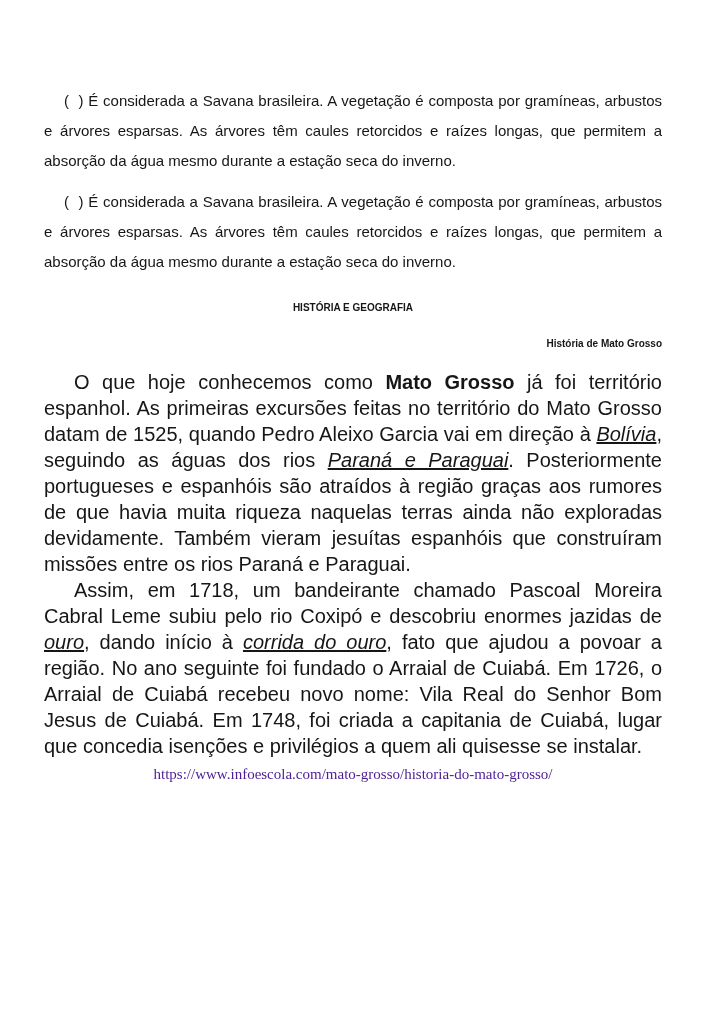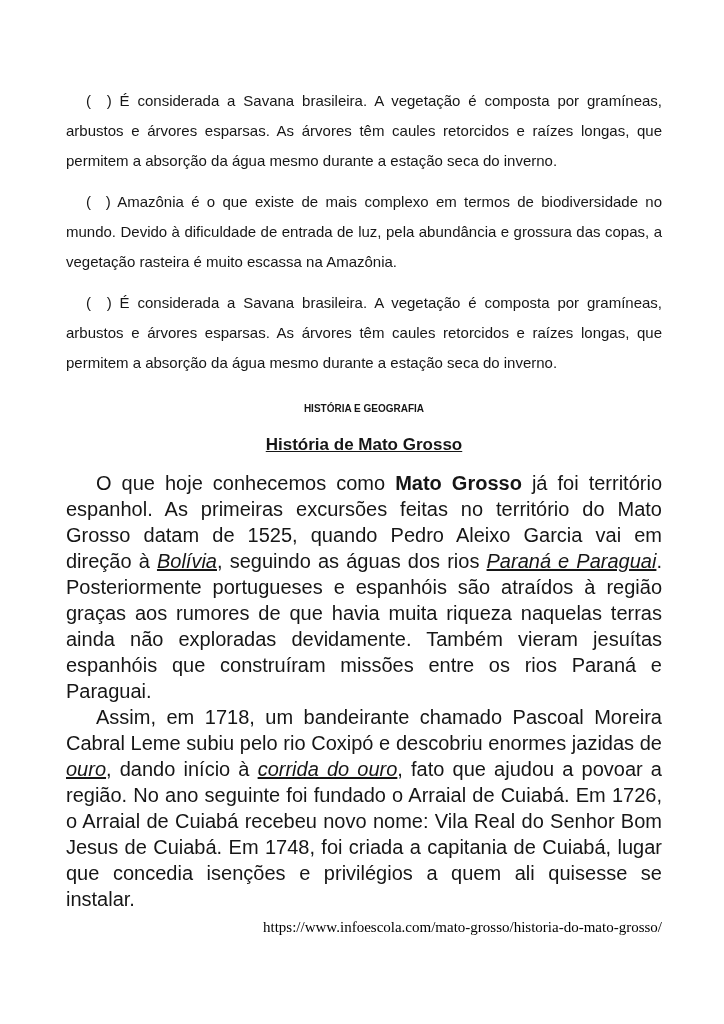--- a/index.html
+++ b/index.html
@@ -11,21 +11,21 @@
     width: 724px;
     height: 1024px;
     font-family: "Liberation Sans", sans-serif;
     color: #161616;
     overflow: hidden;
   }
   .page {
     box-sizing: border-box;
     width: 724px;
     height: 863px;
-    padding: 86px 62px 40px 66px;
+    padding: 86px 62px 40px 44px;
     background: #ffffff;
   }
   .para {
     margin: 0 0 11px 0;
     font-size: 15px;
     line-height: 30px;
     text-align: justify;
   }
   .indent-sm { text-indent: 20px; }
   .indent-lg { text-indent: 30px; }
@@ -38,55 +38,53 @@
   .heading-c b { font-weight: bold; }
   .center-heading {
     margin: 16px 0 0 0;
     font-size: 10px;
     line-height: 30px;
     font-weight: bold;
     text-align: center;
   }
   .center-subheading {
     margin: 6px 0 10px 0;
-    font-size: 17px;
+    font-size: 10px;
     line-height: 30px;
     font-weight: bold;
-    text-align: center;
-    text-decoration: underline;
+    text-align: right;
   }
   .hist {
     margin: 0;
     font-size: 20px;
     line-height: 26px;
     text-align: justify;
   }
   .iu {
     font-style: italic;
     text-decoration: underline;
   }
   .source {
     margin: 4px 0 0 0;
     font-family: "Liberation Serif", serif;
     font-size: 15px;
     line-height: 22px;
-    text-align: right;
-    color: #000000;
+    text-align: center;
+    color: #4c1d95;
   }
 </style>
 </head>
 <body>
 
 <div class="page">
 
   <p class="para indent-sm"><span>(&nbsp;&nbsp;)</span><span> É considerada a Savana brasileira. A vegetação é composta por gramíneas, arbustos e árvores esparsas. As árvores têm caules retorcidos e raízes longas, que permitem a absorção da água mesmo durante a estação seca do inverno.</span></p>
 
 
 
-  <p class="para indent-sm"><span>(&nbsp;&nbsp;)</span><span> Amazônia é o que existe de mais complexo em termos de biodiversidade no mundo. Devido à dificuldade de entrada de luz, pela abundância e grossura das copas, a vegetação rasteira é muito escassa na Amazônia.</span></p>
 
   <p class="para indent-sm"><span>(&nbsp;&nbsp;)</span><span> É considerada a Savana brasileira. A vegetação é composta por gramíneas, arbustos e árvores esparsas. As árvores têm caules retorcidos e raízes longas, que permitem a absorção da água mesmo durante a estação seca do inverno.</span></p>
 
   <p class="center-heading">HISTÓRIA E GEOGRAFIA</p>
 
   <p class="center-subheading">História de Mato Grosso</p>
 
   <p class="hist indent-lg"><span>O que hoje conhecemos como </span><b>Mato Grosso</b><span> já foi território espanhol. As primeiras excursões feitas no território do Mato Grosso datam de 1525, quando Pedro Aleixo Garcia vai em direção à </span><span class="iu">Bolívia</span><span>, seguindo as águas dos rios </span><span class="iu">Paraná e Paraguai</span><span>. Posteriormente portugueses e espanhóis são atraídos à região graças aos rumores de que havia muita riqueza naquelas terras ainda não exploradas devidamente. Também vieram jesuítas espanhóis que construíram missões entre os rios Paraná e Paraguai.</span></p>
 
   <p class="hist indent-lg"><span>Assim, em 1718, um bandeirante chamado Pascoal Moreira Cabral Leme subiu pelo rio Coxipó e descobriu enormes jazidas de </span><span class="iu">ouro</span><span>, dando início à </span><span class="iu">corrida do ouro</span><span>, fato que ajudou a povoar a região. No ano seguinte foi fundado o Arraial de Cuiabá. Em 1726, o Arraial de Cuiabá recebeu novo nome: Vila Real do Senhor Bom Jesus de Cuiabá. Em 1748, foi criada a capitania de Cuiabá, lugar que concedia isenções e privilégios a quem ali quisesse se instalar.</span></p>

